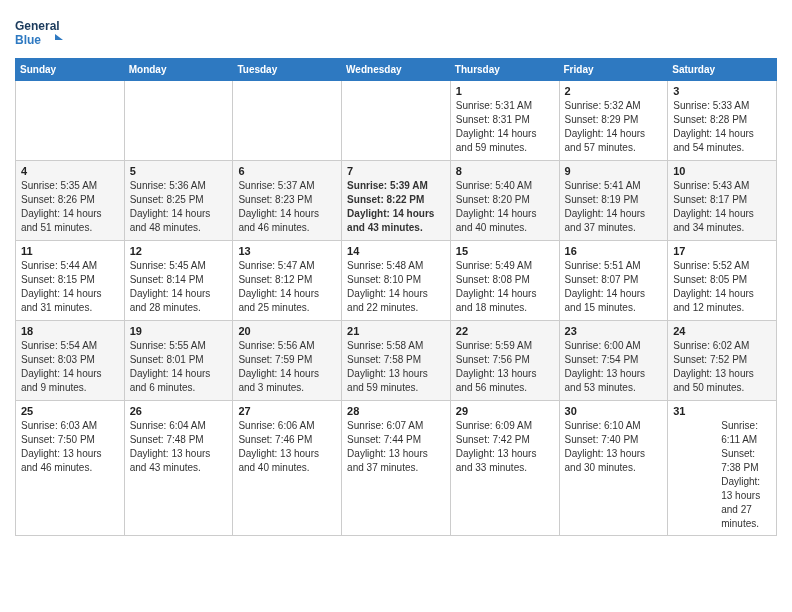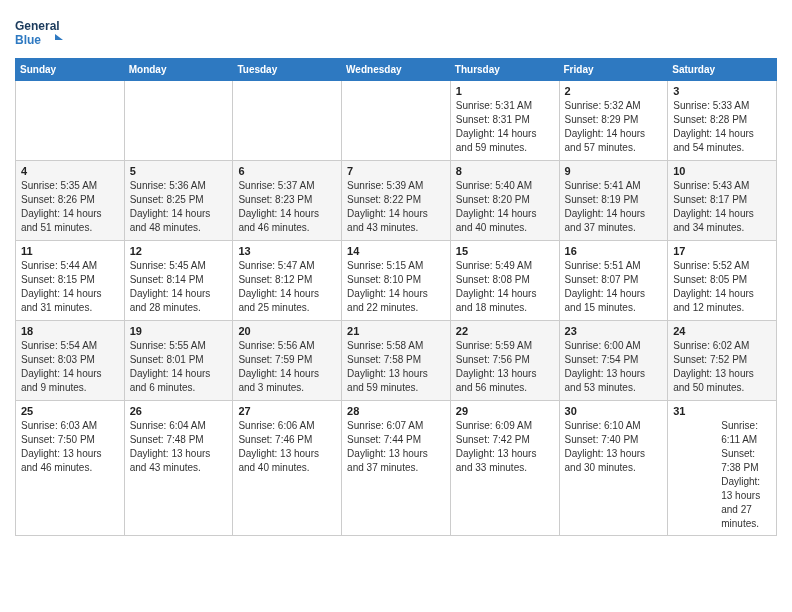--- a/index.html
+++ b/index.html
@@ -149,21 +149,21 @@
         </td>
         <td>
           <span class="day-number">6</span>
           <div class="day-info" style="white-space: pre-line;">Sunrise: 5:37 AM
 Sunset: 8:23 PM
 Daylight: 14 hours
 and 46 minutes.</div>
         </td>
         <td>
           <span class="day-number">7</span>
-          <div class="day-info" style="white-space: pre-line;">Sunrise: 5:39 AM
+          <div class="day-info" style="white-space: pre-line; font-weight: bold;">Sunrise: 5:39 AM
 Sunset: 8:22 PM
 Daylight: 14 hours
 and 43 minutes.</div>
         </td>
         <td>
           <span class="day-number">8</span>
           <div class="day-info" style="white-space: pre-line;">Sunrise: 5:40 AM
 Sunset: 8:20 PM
 Daylight: 14 hours
 and 40 minutes.</div>
@@ -200,21 +200,21 @@
         </td>
         <td>
           <span class="day-number">13</span>
           <div class="day-info" style="white-space: pre-line;">Sunrise: 5:47 AM
 Sunset: 8:12 PM
 Daylight: 14 hours
 and 25 minutes.</div>
         </td>
         <td>
           <span class="day-number">14</span>
-          <div class="day-info" style="white-space: pre-line;">Sunrise: 5:15 AM
+          <div class="day-info" style="white-space: pre-line;">Sunrise: 5:48 AM
 Sunset: 8:10 PM
 Daylight: 14 hours
 and 22 minutes.</div>
         </td>
         <td>
           <span class="day-number">15</span>
           <div class="day-info" style="white-space: pre-line;">Sunrise: 5:49 AM
 Sunset: 8:08 PM
 Daylight: 14 hours
 and 18 minutes.</div>

